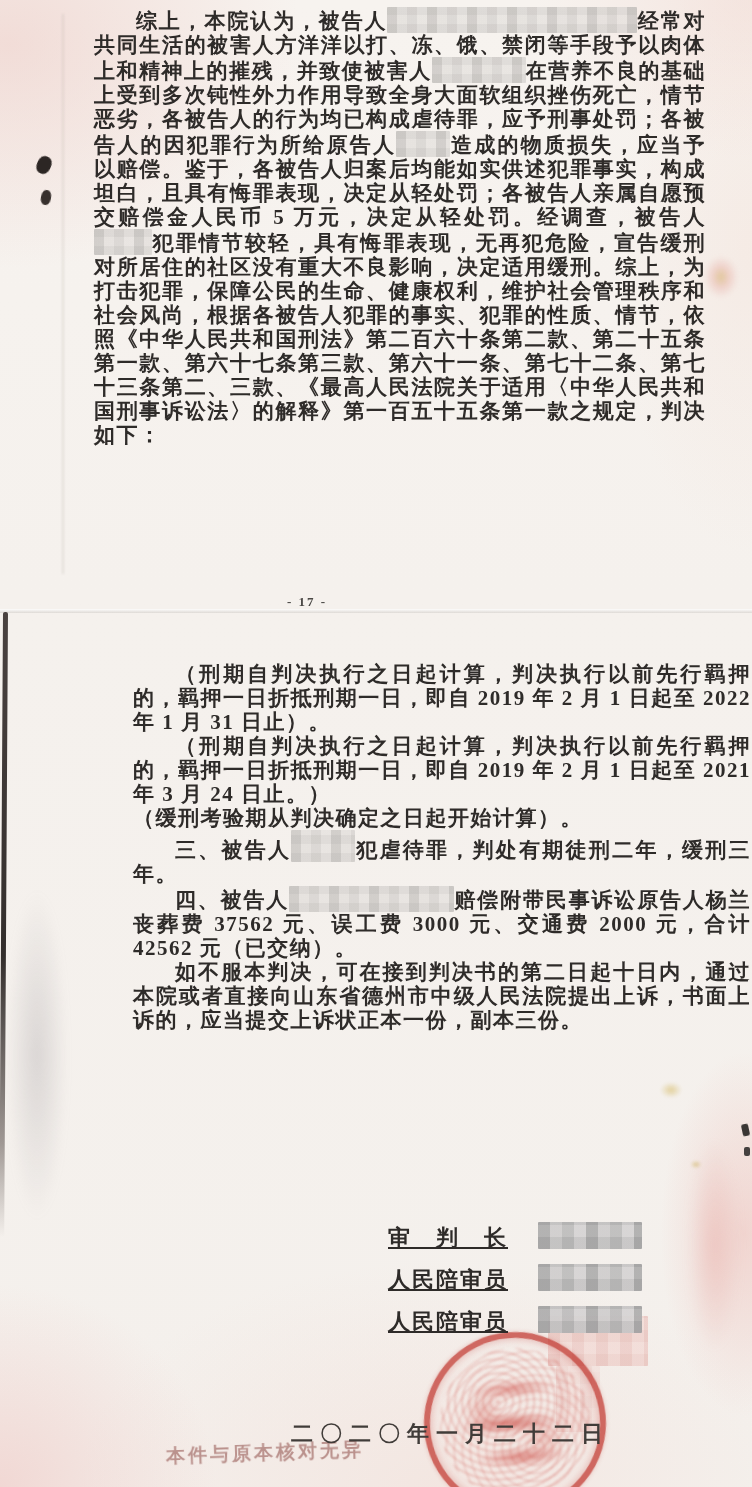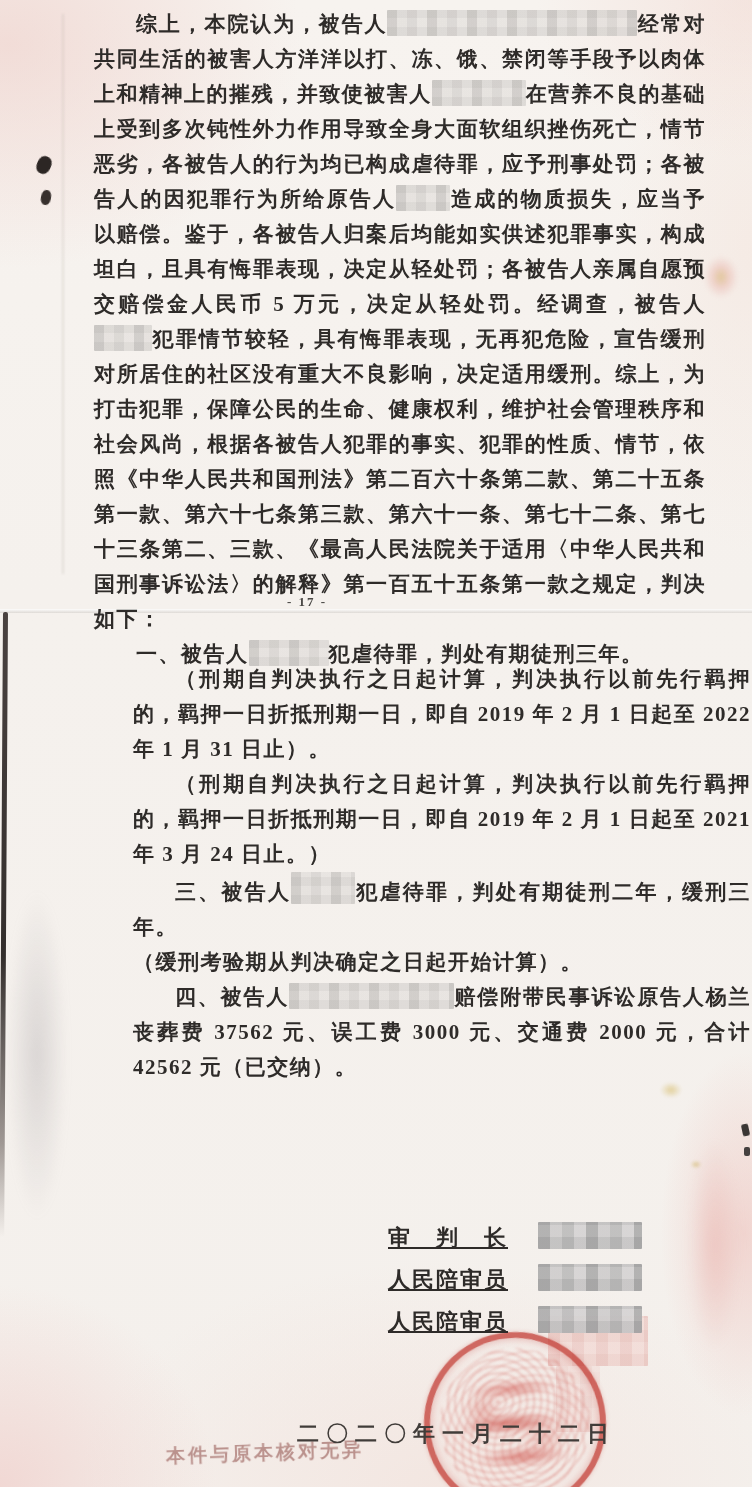--- a/index.html
+++ b/index.html
@@ -12,21 +12,21 @@
       radial-gradient(300px 220px at 100% 0%, rgba(240,208,200,0.40), transparent 72%),
       radial-gradient(190px 420px at 100% 17%, rgba(243,221,211,0.35), transparent 72%),
       radial-gradient(120px 260px at 99% 83%, rgba(236,178,172,0.45), transparent 70%),
       radial-gradient(300px 280px at 0% 100%, rgba(238,192,188,0.50), transparent 72%),
       radial-gradient(480px 300px at 58% 100%, rgba(241,208,200,0.30), transparent 75%),
       linear-gradient(#f7f3ef 0%, #f5f1ed 40%, #f4f0ec 100%);
   }
   .layer{position:absolute;inset:0;z-index:1;pointer-events:none;}
   .textz{z-index:2;}
   .body-text{
-    font-size:21px;line-height:35px;letter-spacing:1.5px;color:#2e2b29;
+    font-size:21px;line-height:24px;letter-spacing:1.5px;color:#2e2b29;
     text-align:justify;margin:0;font-weight:600;
   }
   .ind{text-indent:2em;}
   .page1{position:absolute;top:7px;left:94px;width:612px;z-index:2;}
   .page2{position:absolute;top:662px;left:88px;width:618px;z-index:2;margin-left:45px;}
   .pagenum{position:absolute;top:594px;left:0;width:614px;text-align:center;
     font-size:13px;letter-spacing:2px;color:#4a4845;z-index:2;font-weight:600;}
   .mosaic{
     display:inline-block;height:26px;vertical-align:-5px;border-radius:1px;
     background-color:rgba(225,222,219,0.55);
@@ -66,21 +66,21 @@
       radial-gradient(34px 26px at 68% 62%, rgba(210,90,80,0.28), transparent 70%);
     filter:blur(2.2px);
   }
   .seal-speck{
     position:absolute;inset:10px;border-radius:50%;
     background-image:
       repeating-radial-gradient(circle at 40% 35%, rgba(200,60,52,0.20) 0 2px, transparent 2px 7px),
       repeating-radial-gradient(circle at 62% 68%, rgba(200,60,52,0.16) 0 2px, transparent 2px 8px);
     filter:blur(0.8px);
   }
-  .date{position:absolute;left:297px;top:1419px;z-index:3;font-size:22px;
+  .date{position:absolute;left:291px;top:1419px;z-index:3;font-size:22px;
     letter-spacing:7px;color:#403c39;font-weight:600;white-space:nowrap;}
   .cert{position:absolute;left:166px;top:1440px;z-index:2;font-size:19px;
     letter-spacing:3px;color:rgba(148,86,82,0.60);font-weight:700;
     transform:rotate(-2deg);filter:blur(0.7px);white-space:nowrap;}
   
   .seam{position:absolute;left:0;top:609px;width:752px;height:4px;
     background:linear-gradient(rgba(255,255,255,0.8), rgba(170,165,160,0.30));}
   .edge-line{position:absolute;left:3px;top:612px;width:5px;height:625px;
     background:linear-gradient(#4a4240 0%, #332e2c 55%, rgba(90,80,76,0.55) 85%, rgba(120,110,105,0) 100%);
     transform:rotate(0.35deg);transform-origin:top left;border-radius:2px;}
@@ -129,36 +129,34 @@
     <div class="mark-r1"></div>
     <div class="mark-r2"></div>
     <div class="mosaic m-pink pink-patch-a"></div>
     <div class="mosaic m-pink pink-patch-b"></div>
   </div>
 
   <div class="page1 textz">
     <p class="body-text ind">
       <span>综上，本院认为，被告人</span><span class="mosaic" style="width:250px"></span><span>经常对共同生活的被害人方洋洋以打、冻、饿、禁闭等手段予以肉体上和精神上的摧残，并致使被害人</span><span class="mosaic" style="width:94px"></span><span>在营养不良的基础上受到多次钝性外力作用导致全身大面软组织挫伤死亡，情节恶劣，各被告人的行为均已构成虐待罪，应予刑事处罚；各被告人的因犯罪行为所给原告人</span><span class="mosaic" style="width:54px"></span><span>造成的物质损失，应当予以赔偿。鉴于，各被告人归案后均能如实供述犯罪事实，构成坦白，且具有悔罪表现，决定从轻处罚；各被告人亲属自愿预交赔偿金人民币 5 万元，决定从轻处罚。经调查，被告人</span><span class="mosaic" style="width:58px"></span><span>犯罪情节较轻，具有悔罪表现，无再犯危险，宣告缓刑对所居住的社区没有重大不良影响，决定适用缓刑。综上，为打击犯罪，保障公民的生命、健康权利，维护社会管理秩序和社会风尚，根据各被告人犯罪的事实、犯罪的性质、情节，依照《中华人民共和国刑法》第二百六十条第二款、第二十五条第一款、第六十七条第三款、第六十一条、第七十二条、第七十三条第二、三款、《最高人民法院关于适用〈中华人民共和国刑事诉讼法〉的解释》第一百五十五条第一款之规定，判决如下：</span>
     </p>
-    <p class="body-text ind">
-      <span>一、被告人</span><span class="mosaic" style="width:80px"></span><span>犯虐待罪，判处有期徒刑三年。</span>
-    </p>
   </div>
   <div class="pagenum">- 17 -</div>
 
   <div class="page2 textz">
     <p class="body-text ind">（刑期自判决执行之日起计算，判决执行以前先行羁押的，羁押一日折抵刑期一日，即自 2019 年 2 月 1 日起至 2022 年 1 月 31 日止）。</p>
     <p class="body-text ind">（刑期自判决执行之日起计算，判决执行以前先行羁押的，羁押一日折抵刑期一日，即自 2019 年 2 月 1 日起至 2021 年 3 月 24 日止。）</p>
+    <p class="body-text">（缓刑考验期从判决确定之日起开始计算）。</p>
     <p class="body-text ind">
       <span>三、被告人</span><span class="mosaic" style="width:64px;height:32px"></span><span>犯虐待罪，判处有期徒刑二年，缓刑三年。</span>
     </p>
-    <p class="body-text">（缓刑考验期从判决确定之日起开始计算）。</p>
     <p class="body-text ind">
       <span>四、被告人</span><span class="mosaic" style="width:165px"></span><span>赔偿附带民事诉讼原告人杨兰丧葬费 37562 元、误工费 3000 元、交通费 2000 元，合计 42562 元（已交纳）。</span>
     </p>
+    <p class="body-text ind">如不服本判决，可在接到判决书的第二日起十日内，通过本院或者直接向山东省德州市中级人民法院提出上诉，书面上诉的，应当提交上诉状正本一份，副本三份。</p>
   </div>
 
   <div class="sig-block">
     <div class="sig-row">
       <span class="sig-label">审　判　长</span><span class="mosaic m-dark sig-mosaic"></span>
     </div>
     <div class="sig-row">
       <span class="sig-label">人民陪审员</span><span class="mosaic m-dark sig-mosaic"></span>
     </div>
     <div class="sig-row">

